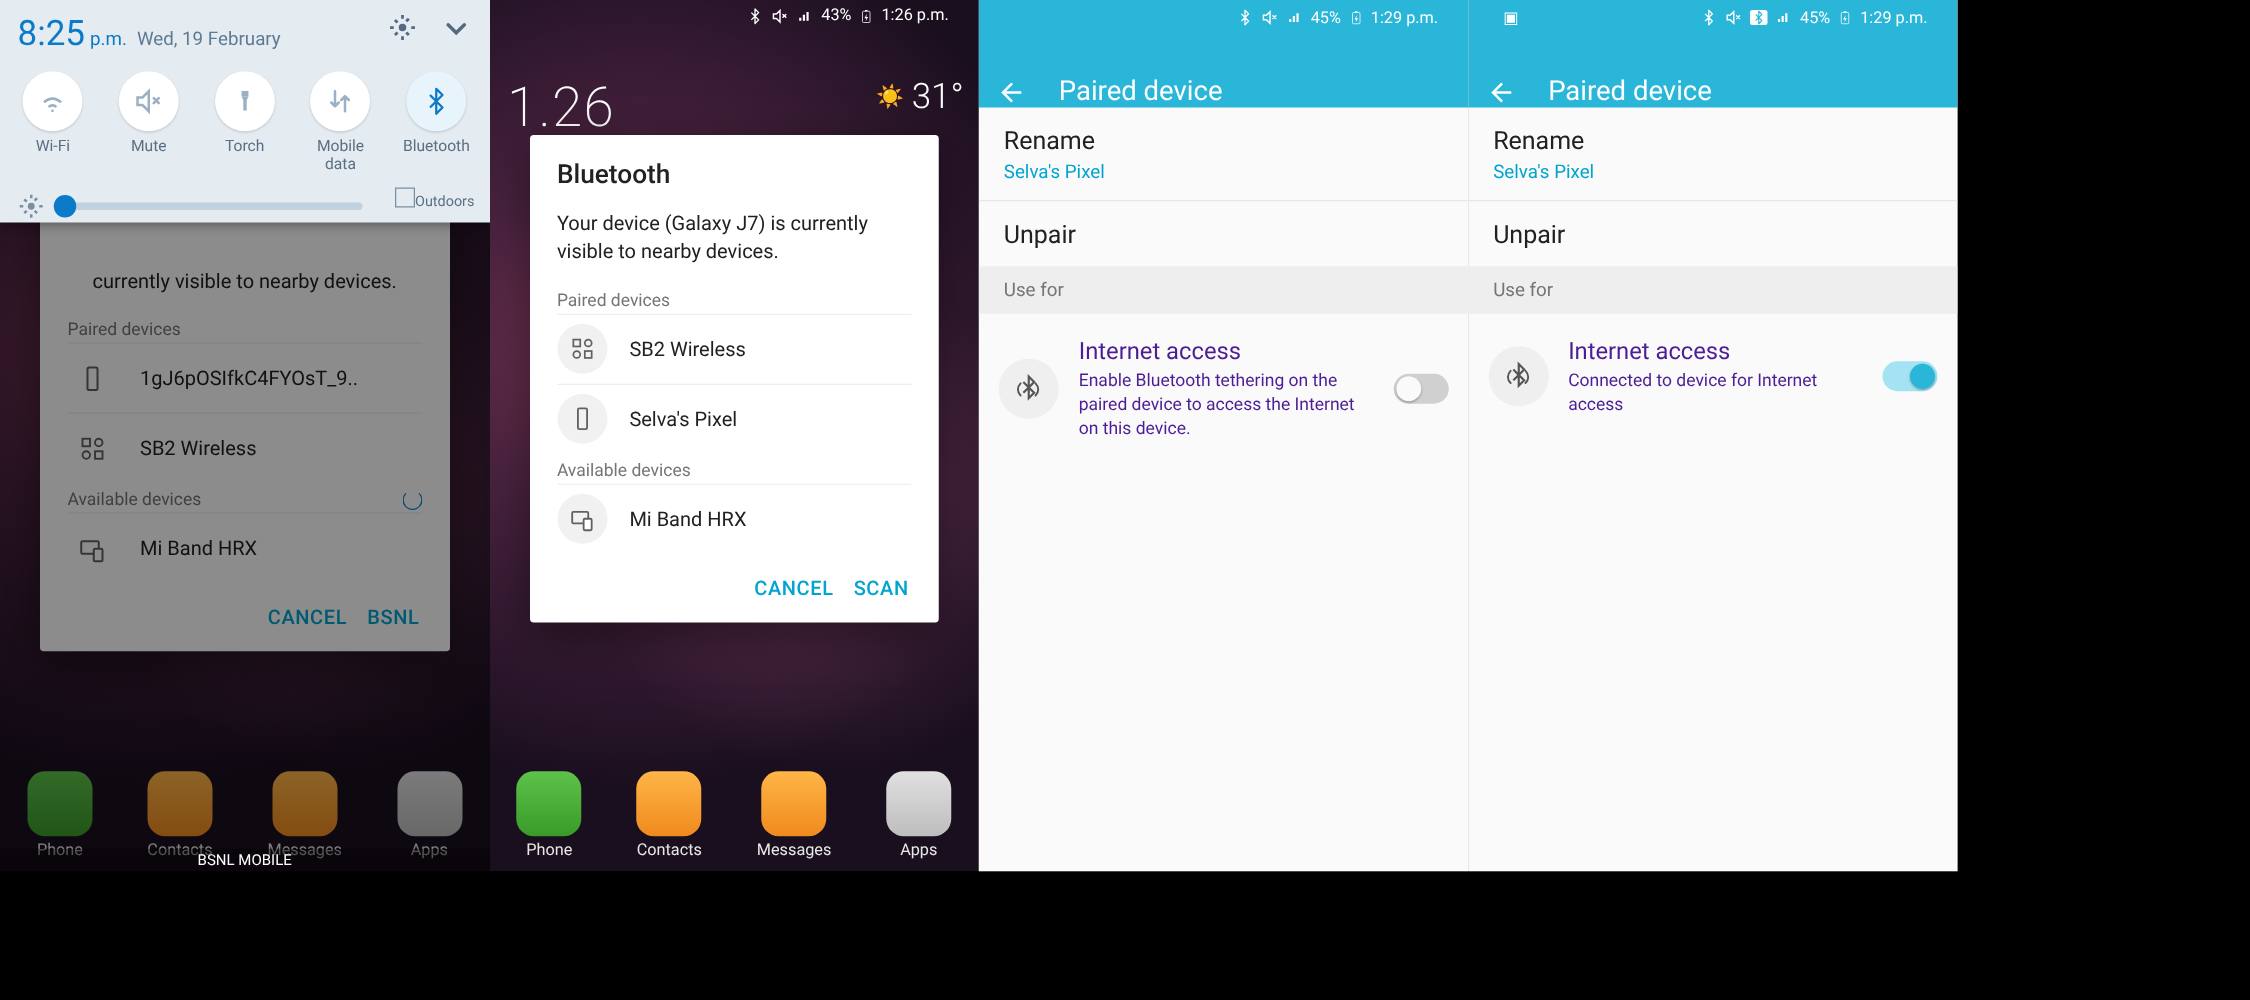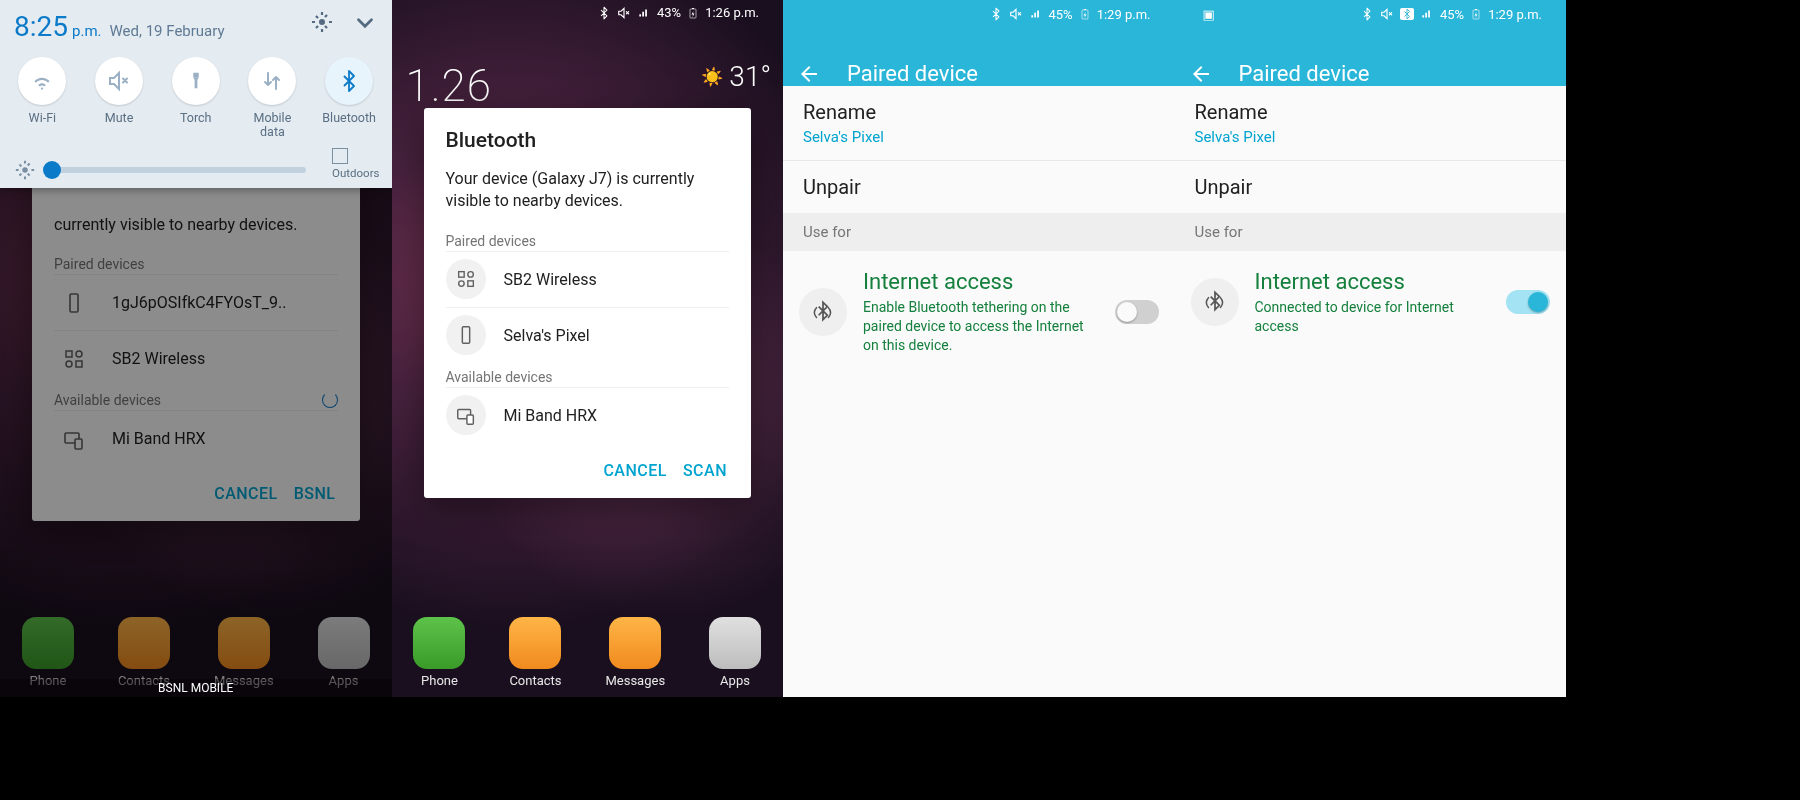--- a/index.html
+++ b/index.html
@@ -56,24 +56,24 @@
     width: 48px; height:48px; border-radius:50%;
     background:#fff; display:flex; align-items:center; justify-content:center;
     box-shadow: 0 1px 2px rgba(0,0,0,0.15);
     color:#9bb0c4;
   }
   .qs-circ.hover { background:#e8f4fb; color:#0a7ac9; }
   .qs-label { font-size: 12.5px; color:#5a6f83; text-align:center; line-height:1.15;}
   .qs-slider-row { display:flex; align-items:center; padding: 6px 14px 2px; gap:12px;}
   .qs-slider { flex:1; height: 6px; background:#c2d1de; border-radius:3px; position:relative;}
   .qs-thumb { position:absolute; left:4px; top:50%; transform:translate(-50%,-50%); width:18px; height:18px; border-radius:50%; background:#0a7ac9;}
-  .qs-outdoors { display:flex; flex-direction:column; align-items:flex-start; padding: 0 12px 8px; margin-left:auto; font-size:11.5px; color:#5a6f83;}
+  .qs-outdoors { display:flex; align-items:flex-end; padding: 0 12px 8px; margin-left:auto; font-size:11.5px; color:#5a6f83;}
   .qs-check { width:16px; height:16px; border:1.5px solid #7b8fa3; margin-bottom:2px;}
 
-  .dim { filter: brightness(0.55); }
+  .dim { filter: brightness(0.55); text-align: center; }
   .card {
     position:absolute; left:32px; right:32px;
     background:#fff; border-radius:3px; padding: 0;
     box-shadow: 0 10px 40px rgba(0,0,0,0.5);
     z-index:3;
     font-size:16px; color:#212121;
   }
   .card-inner { padding: 20px 22px 6px; }
   .card h2 { font-size: 21px; font-weight:500; margin-bottom:16px; color:#212121;}
   .card .desc { font-size:16px; color:#212121; line-height:1.4; margin-bottom:20px;}
@@ -106,22 +106,22 @@
   .teal-row h1 { font-size:22px; font-weight:400;}
   .settings-list { background:#fafafa; height:calc(100% - 86px); }
   .s-item { padding: 14px 20px 14px; }
   .s-item .t1 { font-size:20px; color:#212121; }
   .s-item .t2 { font-size:15px; color:#00a4cf; margin-top:4px;}
   .hr { height:1px; background:#e7e7e7;}
   .s-head { background:#eee; padding:10px 20px; font-size:15px; color:#757575;}
   .ia-row { display:flex; align-items:center; padding:18px 16px; gap:16px;}
   .ia-ic { width:48px; height:48px; border-radius:50%; background:#efefef; display:flex; align-items:center; justify-content:center; color:#555; flex-shrink:0;}
   .ia-txt { flex:1; }
-  .ia-txt .h { font-size:22px; color:#15803d;}
-  .ia-txt .s { font-size:14px; color:#15803d; margin-top:4px; line-height:1.35;}
+  .ia-txt .h { font-size:19px; color:#4c1d95;}
+  .ia-txt .s { font-size:14px; color:#4c1d95; margin-top:4px; line-height:1.35;}
   .switch { width:44px; height:24px; border-radius:12px; background:#d0d0d0; position:relative; flex-shrink:0;}
   .switch .knob { position:absolute; width:20px; height:20px; border-radius:50%; background:#fafafa; top:2px; left:2px; box-shadow:0 1px 2px rgba(0,0,0,0.3);}
   .switch.on { background:#a3e3f3; }
   .switch.on .knob { left:22px; background:#2ab6d8;}
 
   svg { display:block; }
 </style>
 </head>
 <body>
 

